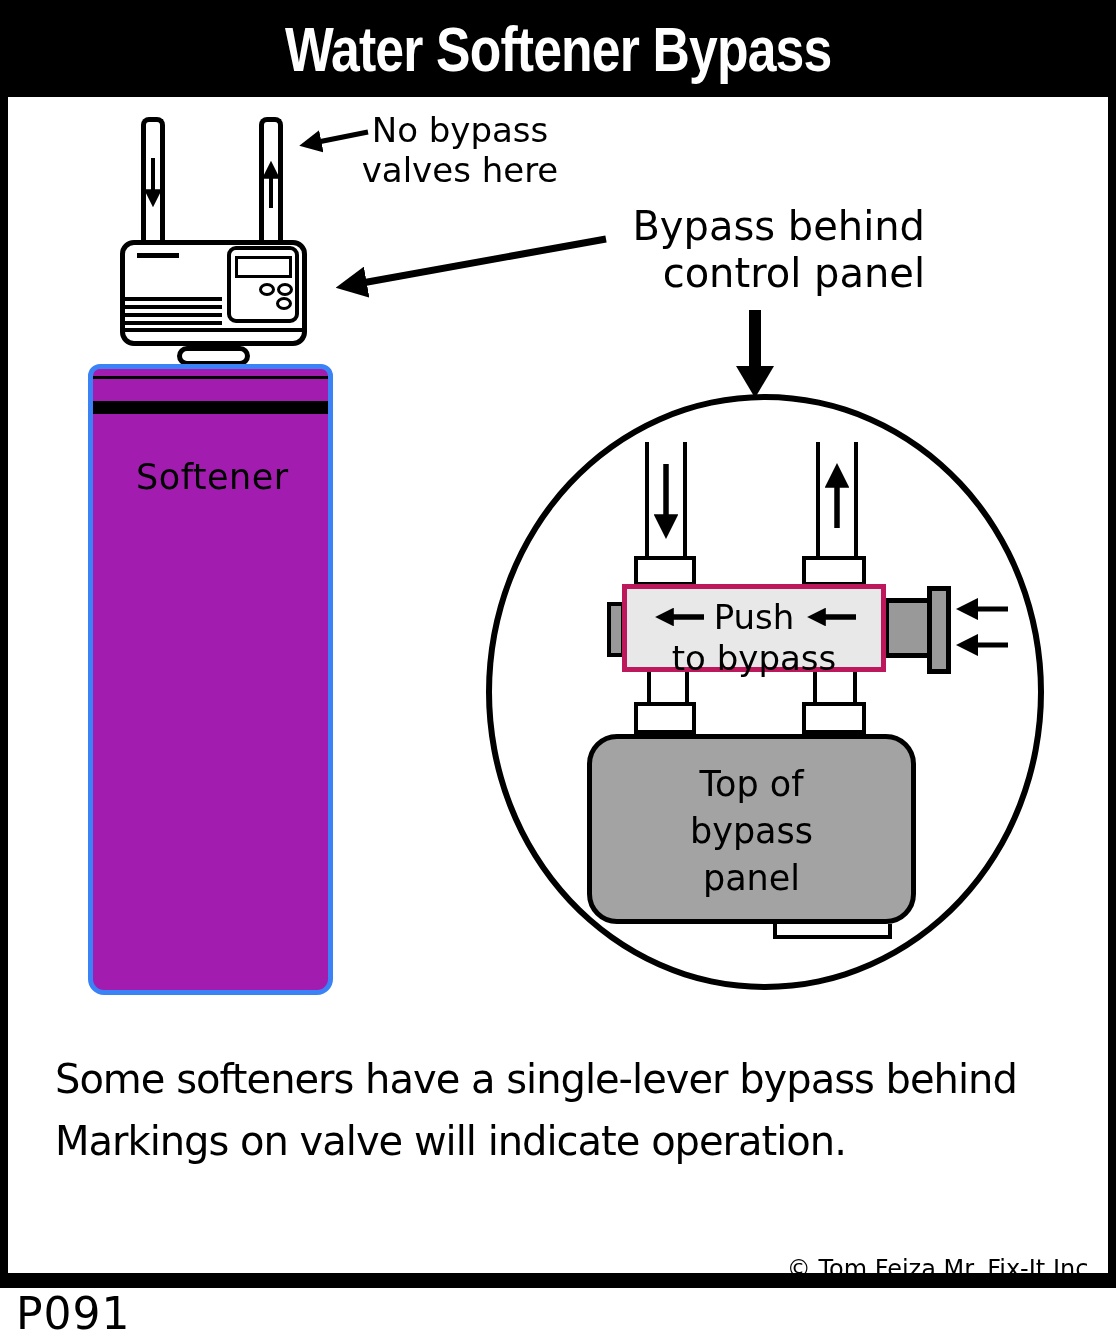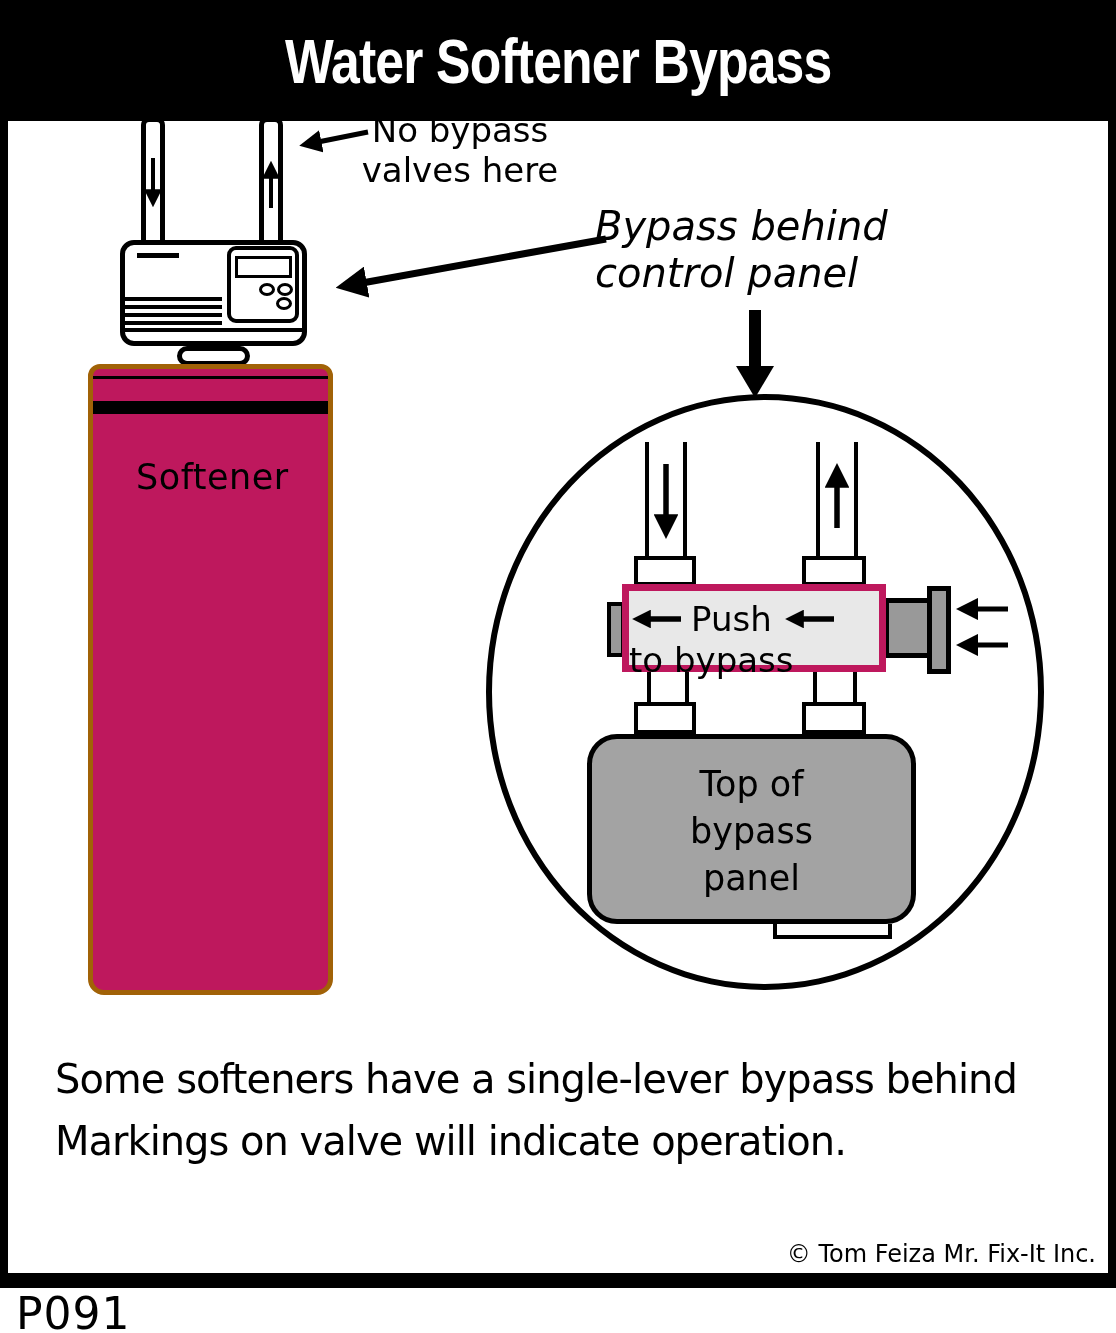--- a/index.html
+++ b/index.html
@@ -9,21 +9,21 @@
     width: 1116px; height: 1333px;
     background: #fff;
     font-family: "DejaVu Sans", sans-serif;
     color: #000;
     overflow: hidden;
   }
   .abs { position: absolute; }
 
   
   .title-bar {
-    left:0; top:0; width:1116px; height:121px;
+    left:0; top:0; width:1116px; height:97px;
     background:#000; display:flex; align-items:center; justify-content:center;
   }
   .title-bar h1 {
     color:#fff; font-size:63px; font-weight:bold; letter-spacing:-1px;
     font-family:"Liberation Sans", sans-serif;
     transform: scaleX(0.82);
     white-space: nowrap;
   }
 
   
@@ -35,44 +35,44 @@
   
   .ln { background:#000; }
 
   
   .pipe-top { border:5px solid #000; border-bottom:none; border-radius:8px 8px 0 0; background:#fff; }
   .cpanel { border:5px solid #000; border-radius:14px; background:#fff; }
   .display { position:absolute; border:4px solid #000; border-radius:9px; background:#fff; }
   .screen  { position:absolute; border:3px solid #000; background:#fff; }
   .oval    { position:absolute; border:3px solid #000; border-radius:50%; background:#fff; }
   .pedestal{ border:5px solid #000; border-radius:10px; background:#fff; }
-  .tank    { border:5px solid #a16207; border-radius:12px 12px 16px 16px; background:#be185d; }
+  .tank    { border:5px solid #3b82f6; border-radius:12px 12px 16px 16px; background:#a21caf; }
 
   .hand { font-family:"DejaVu Sans", sans-serif; }
 
   .softener-label { font-size:35px; letter-spacing:0.5px; }
 
   .anno { text-align:center; line-height:40px; font-size:34px; }
-  .anno2 { text-align:left; line-height:47px; font-size:40px;font-style:italic; }
+  .anno2 { text-align:right; line-height:47px; font-size:40px; }
 
   
   .circle { border:6px solid #000; border-radius:50%; background:#fff; }
   .dpipe  { border-left:4px solid #000; border-right:4px solid #000; background:#fff; }
   .fitting{ border:4px solid #000; background:#fff; }
-  .valve  { border:7px solid #be185d; display:flex; flex-direction:column; align-items:flex-start; }
+  .valve  { border:5px solid #be185d; display:flex; flex-direction:column; align-items:center; }
   .valve-row { display:flex; align-items:center; gap:10px; margin-top:8px; }
   .valve-row span { font-size:34px; }
   .tobypass { font-size:34px; margin-top:1px; }
   .metal { border:5px solid #000; }
   .panel-box { border:5px solid #000; border-radius:30px; text-align:center; padding-top:22px; }
   .panel-box div { font-size:35px; line-height:47px; }
   .tab { border:4px solid #000; border-top:none; background:#fff; }
 
   .caption { font-size:40px; line-height:62px; letter-spacing:-1px; }
-  .credit  { font-size:24px; }
+  .credit  { font-size:24px;margin-top:15px; }
   .figure-code { font-size:44px; letter-spacing:1px; }
 
   svg.overlay { left:0; top:0; pointer-events:none; }
 </style>
 </head>
 <body>
 
 <div class="page">
 
   <svg width="0" height="0" style="position:absolute">

